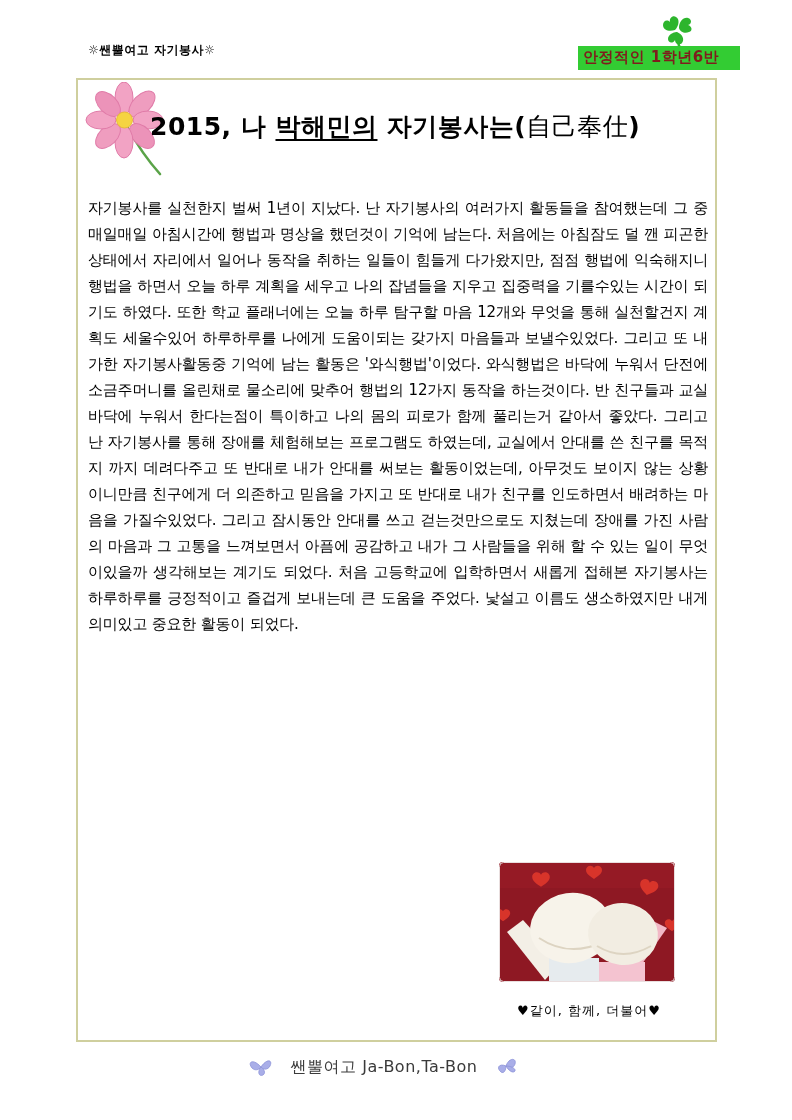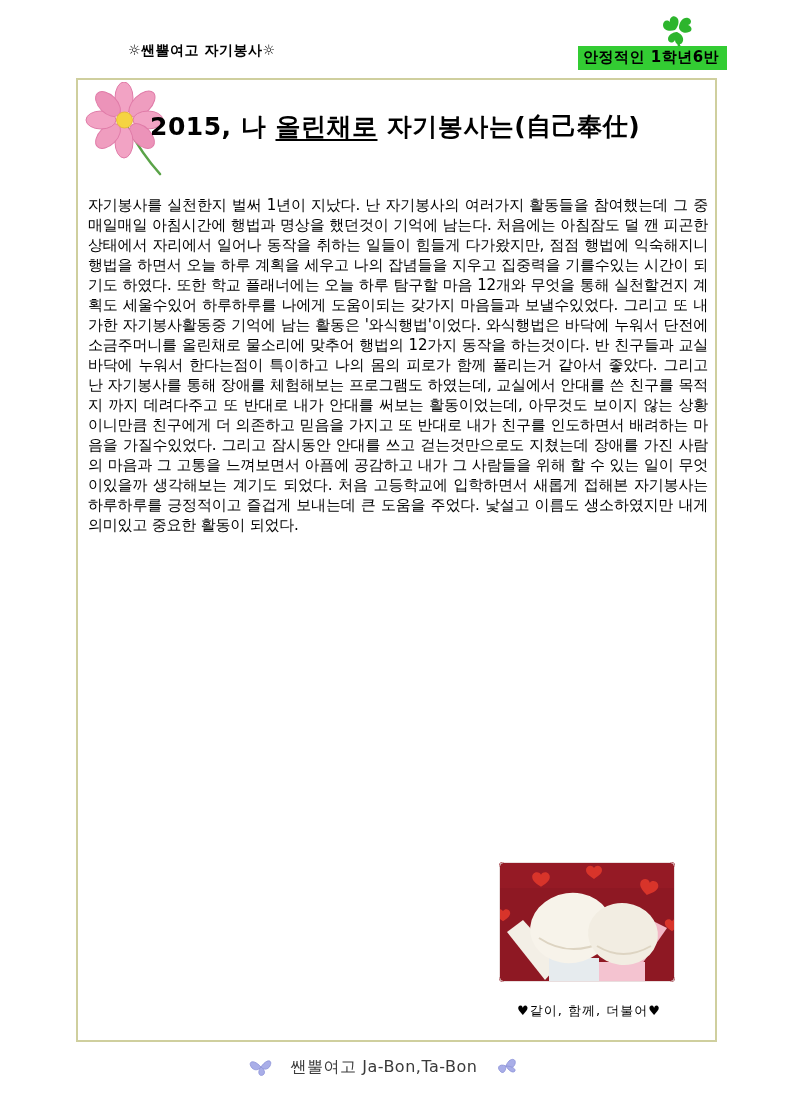--- a/index.html
+++ b/index.html
@@ -3,45 +3,45 @@
 <meta charset="utf-8">
 <style>
   html,body{margin:0;padding:0;}
   body{
     width:792px;height:1120px;background:#ffffff;position:relative;
     font-family:"DejaVu Sans",sans-serif;color:#000;overflow:hidden;
   }
   .abs{position:absolute;}
 
   
-  .hdr-left{left:88px;top:42px;font-size:14px;font-weight:bold;letter-spacing:0.5px;margin-left:40px;}
+  .hdr-left{left:88px;top:42px;font-size:12px;font-weight:bold;letter-spacing:0.5px;}
   .clover{left:655px;top:14px;width:46px;height:36px;}
   .class-badge{
-    left:578px;top:46px;background:#33cc33;color:#000000;
-    font-size:15px;font-weight:bold;padding:2px 8px 3px 5px;letter-spacing:0.5px;
+    left:578px;top:46px;background:#33cc33;color:#7f1d1d;
+    font-size:15px;font-weight:bold;padding:2px 21px 3px 5px;letter-spacing:0.5px;
   }
 
   
   .doc-box{
     left:76px;top:78px;width:641px;height:964px;box-sizing:border-box;
     border:2px solid #cfcf9e;background:#ffffff;
   }
 
   .flower{left:84px;top:82px;width:96px;height:102px;}
 
   .doc-title{
     left:150px;top:110px;width:560px;
     font-size:25px;font-weight:bold;letter-spacing:0.5px;white-space:nowrap;
   }
   .doc-title .uname{text-decoration:underline;text-underline-offset:4px;}
-  .doc-title .hanja{font-weight:700;}
+  .doc-title .hanja{font-weight:400;}
 
   .body-par{
     left:88px;top:195px;width:620px;
-    font-size:15px;line-height:20px;text-align:justify;
+    font-size:15px;line-height:26px;text-align:justify;
     word-break:break-all;letter-spacing:-0.2px;
   }
 
   .photo{left:499px;top:862px;width:176px;height:120px;}
   .photo svg{display:block;}
 
   .photo-caption{
     left:489px;top:1002px;width:200px;text-align:center;
     font-size:13px;letter-spacing:1px;
   }
@@ -83,21 +83,21 @@
       <ellipse cx="40" cy="60" rx="9" ry="16" fill="#f2a3c4" stroke="#e07ba8" stroke-width="1"></ellipse>
       <ellipse cx="24" cy="54" rx="9" ry="15" fill="#ef9dbf" stroke="#e07ba8" stroke-width="1" transform="rotate(45 24 54)"></ellipse>
       <ellipse cx="17" cy="38" rx="9" ry="15" fill="#f2a3c4" stroke="#e07ba8" stroke-width="1" transform="rotate(90 17 38)"></ellipse>
       <ellipse cx="24" cy="22" rx="9" ry="15" fill="#ec93b9" stroke="#e07ba8" stroke-width="1" transform="rotate(135 24 22)"></ellipse>
       <circle cx="40.5" cy="38" r="8" fill="#f5d442" stroke="#e8b93a" stroke-width="1"></circle>
     </g>
   </svg>
 </div>
 
 <div class="abs doc-title">
-  <span>2015, 나 </span><span class="uname">올린채로</span><span> 자기봉사는(</span><span class="hanja">自己奉仕</span><span>)</span>
+  <span>2015, 나 </span><span class="uname">박해민의</span><span> 자기봉사는(</span><span class="hanja">自己奉仕</span><span>)</span>
 </div>
 
 <div class="abs body-par"> 자기봉사를 실천한지 벌써 1년이 지났다. 난 자기봉사의 여러가지 활동들을 참여했는데 그 중 매일매일 아침시간에 행법과 명상을 했던것이 기억에 남는다. 처음에는 아침잠도 덜 깬 피곤한 상태에서 자리에서 일어나 동작을 취하는 일들이 힘들게 다가왔지만, 점점 행법에 익숙해지니 행법을 하면서 오늘 하루 계획을 세우고 나의 잡념들을 지우고 집중력을 기를수있는 시간이 되기도 하였다. 또한 학교 플래너에는 오늘 하루 탐구할 마음 12개와 무엇을 통해 실천할건지 계획도 세울수있어 하루하루를 나에게 도움이되는 갖가지 마음들과 보낼수있었다. 그리고 또 내가한 자기봉사활동중 기억에 남는 활동은 '와식행법'이었다. 와식행법은 바닥에 누워서 단전에 소금주머니를 올린채로 물소리에 맞추어 행법의 12가지 동작을 하는것이다. 반 친구들과 교실바닥에 누워서 한다는점이 특이하고 나의 몸의 피로가 함께 풀리는거 같아서 좋았다. 그리고 난 자기봉사를 통해 장애를 체험해보는 프로그램도 하였는데, 교실에서 안대를 쓴 친구를 목적지 까지 데려다주고 또 반대로 내가 안대를 써보는 활동이었는데, 아무것도 보이지 않는 상황이니만큼 친구에게 더 의존하고 믿음을 가지고 또 반대로 내가 친구를 인도하면서 배려하는 마음을 가질수있었다. 그리고 잠시동안 안대를 쓰고 걷는것만으로도 지쳤는데 장애를 가진 사람의 마음과 그 고통을 느껴보면서 아픔에 공감하고 내가 그 사람들을 위해 할 수 있는 일이 무엇이있을까 생각해보는 계기도 되었다. 처음 고등학교에 입학하면서 새롭게 접해본 자기봉사는 하루하루를 긍정적이고 즐겁게 보내는데 큰 도움을 주었다. 낯설고 이름도 생소하였지만 내게 의미있고 중요한 활동이 되었다.</div>
 
 <div class="abs photo">
   <svg width="176" height="120" viewBox="0 0 176 120">
     <defs>
       <clipPath id="ph">
           <rect x="0" y="0" width="176" height="120" rx="4"></rect>
         </clipPath>

